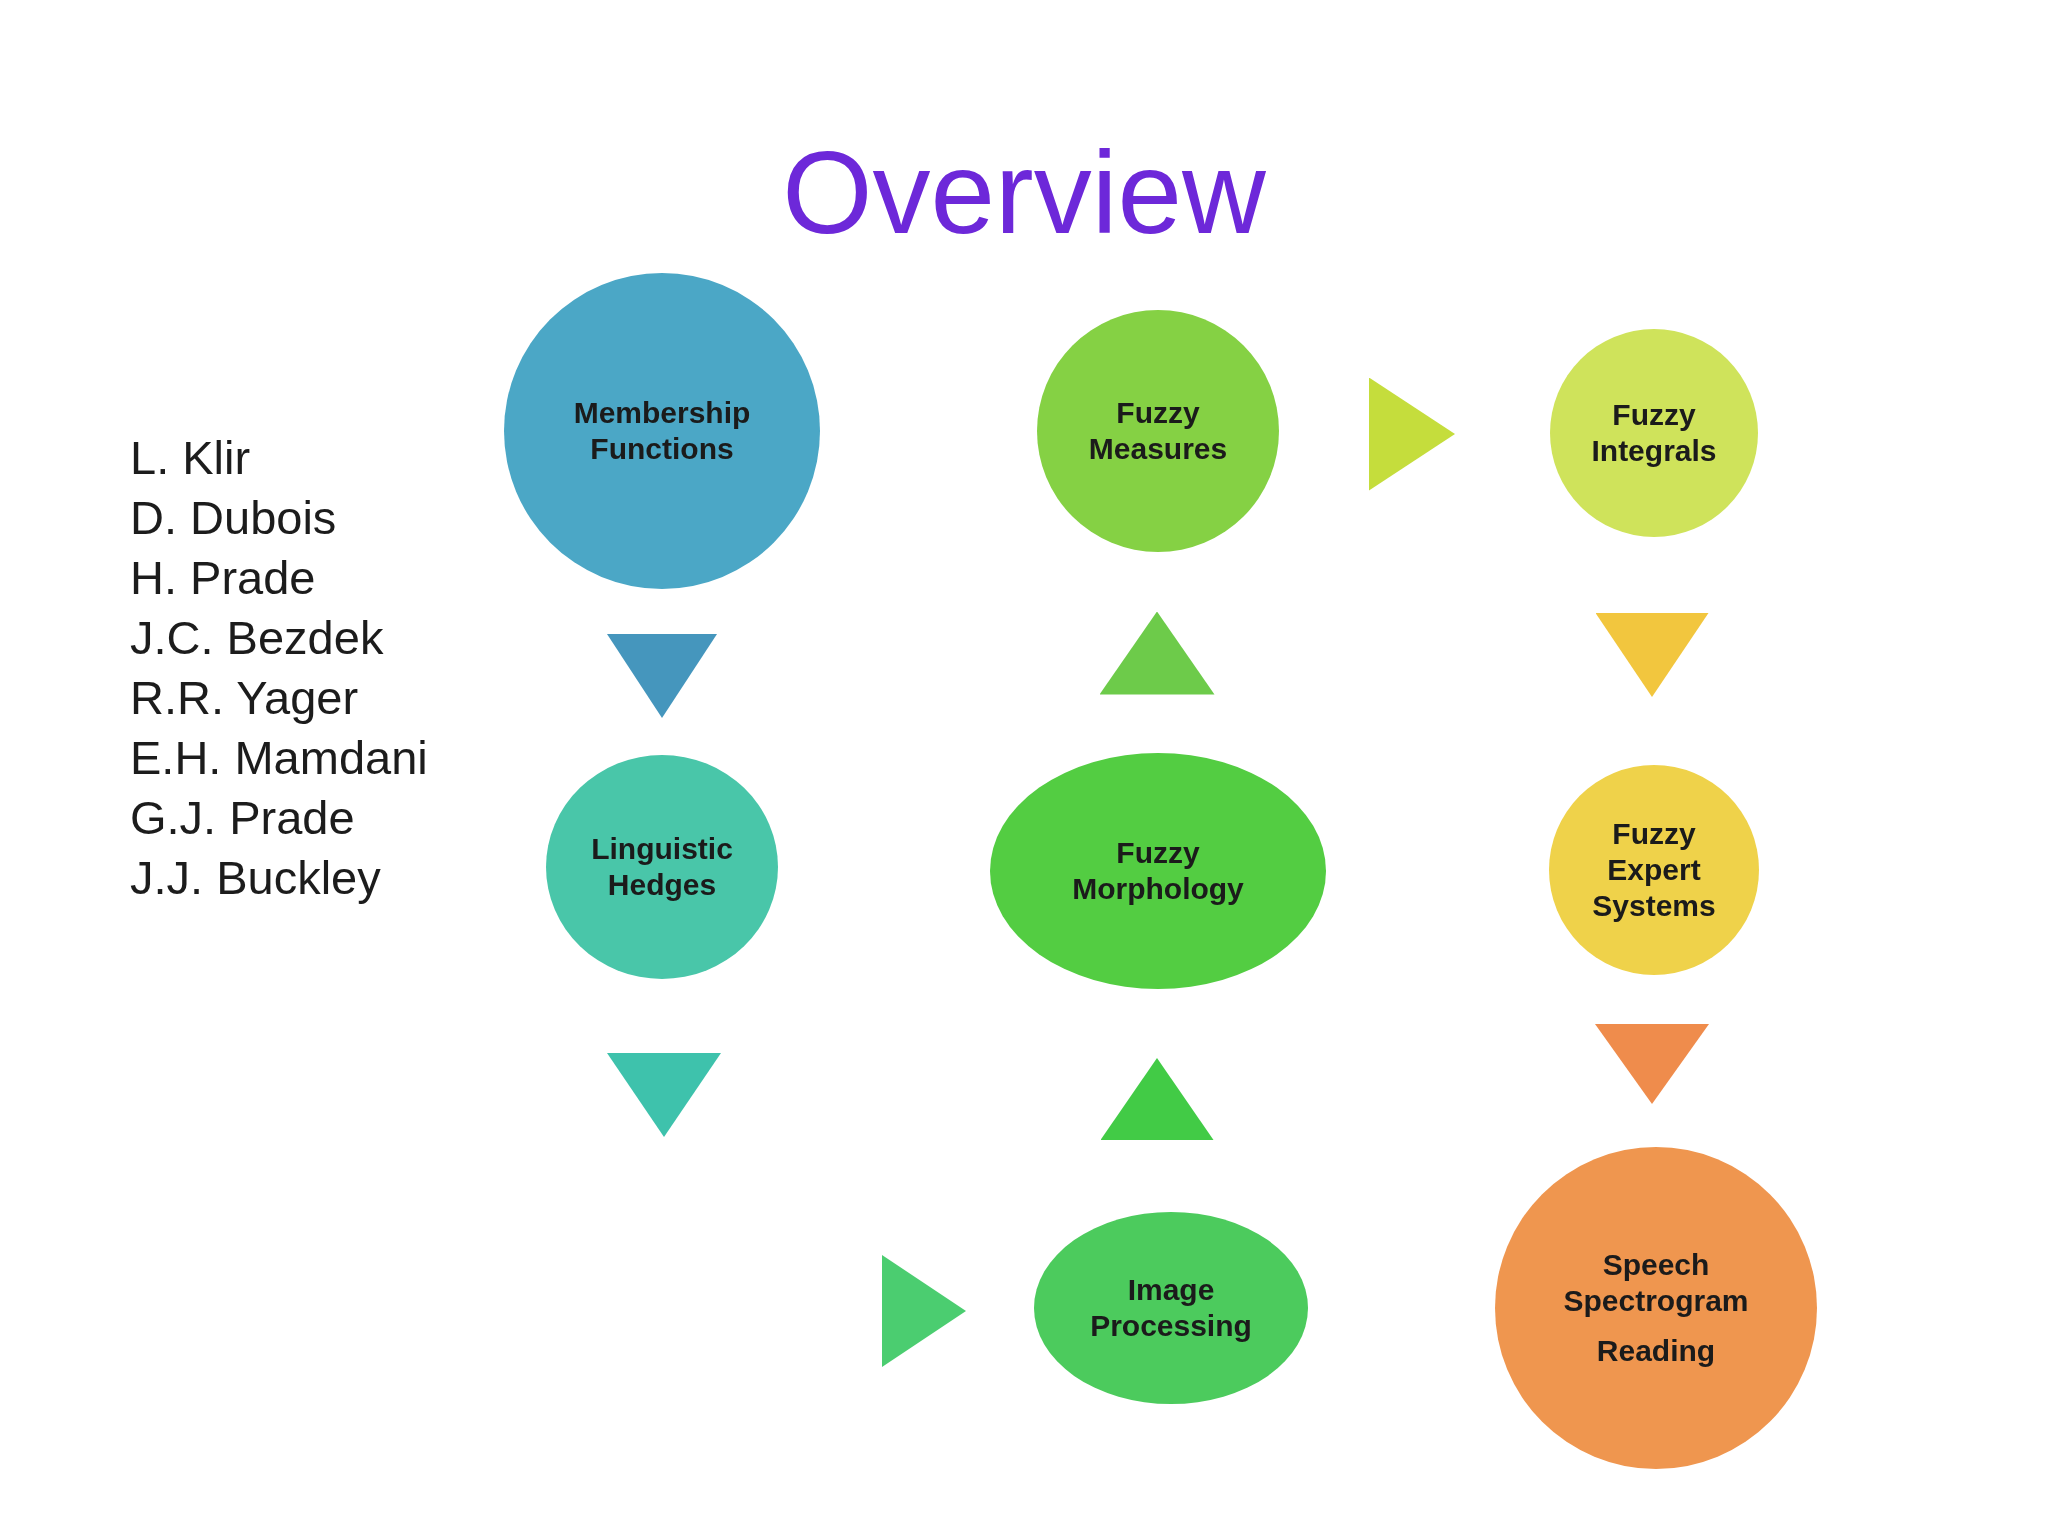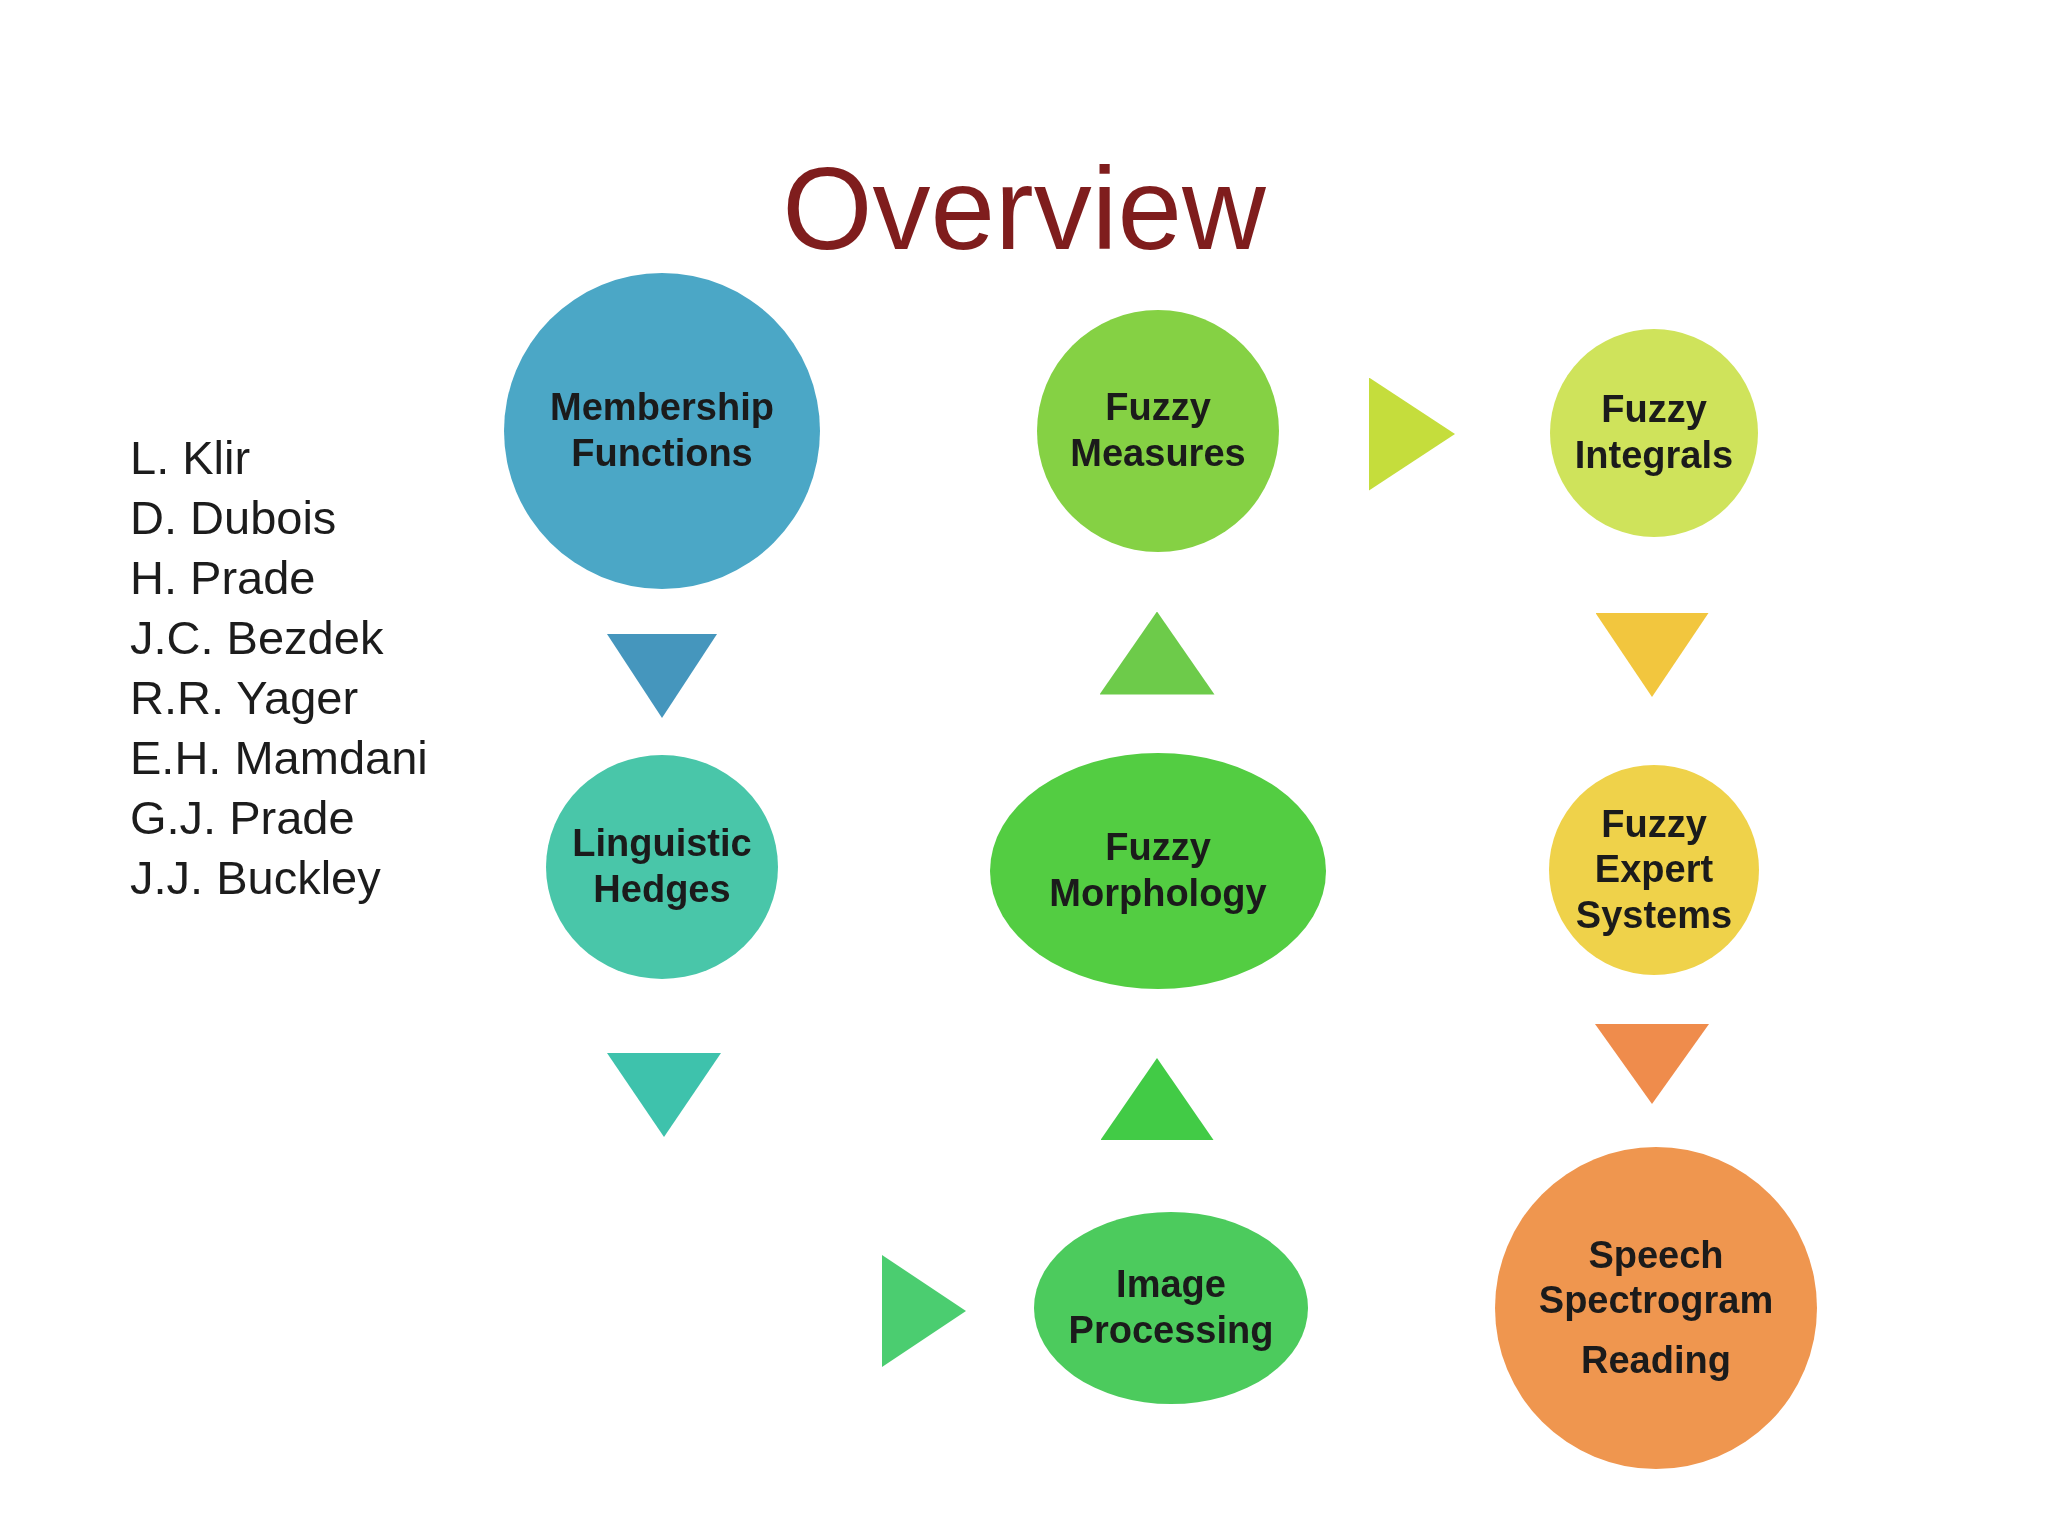--- a/index.html
+++ b/index.html
@@ -13,26 +13,26 @@
     height: 1536px;
     background: #ffffff;
     overflow: hidden;
     font-family: "Liberation Sans", sans-serif;
   }
   .slide-title {
     position: absolute;
     left: 0;
     right: 0;
     top: 130px;
-    margin: 16px;
+    margin: 0;
     text-align: center;
     font-size: 116px;
     font-weight: 400;
     line-height: 1.1;
-    color: #7f1d1d;
+    color: #6d28d9;
     letter-spacing: 0px;
   }
   .authors {
     position: absolute;
     left: 130px;
     top: 428px;
     font-size: 47px;
     line-height: 60px;
     color: #1c1c1c;
     font-weight: 400;
@@ -48,21 +48,21 @@
     align-items: center;
     justify-content: center;
     text-align: center;
   }
   .node-label {
     display: flex;
     flex-direction: column;
     row-gap: 0px;
     white-space: pre-line;
     font-weight: 700;
-    font-size: 38px;
+    font-size: 30px;
     line-height: 1.2;
     color: #1b1b1b;
   }
   .arrow {
     position: absolute;
   }
   .tri-down  { clip-path: polygon(0 0, 100% 0, 50% 100%); }
   .tri-up    { clip-path: polygon(50% 0, 100% 100%, 0 100%); }
   .tri-right { clip-path: polygon(0 0, 100% 50%, 0 100%); }
 </style>

